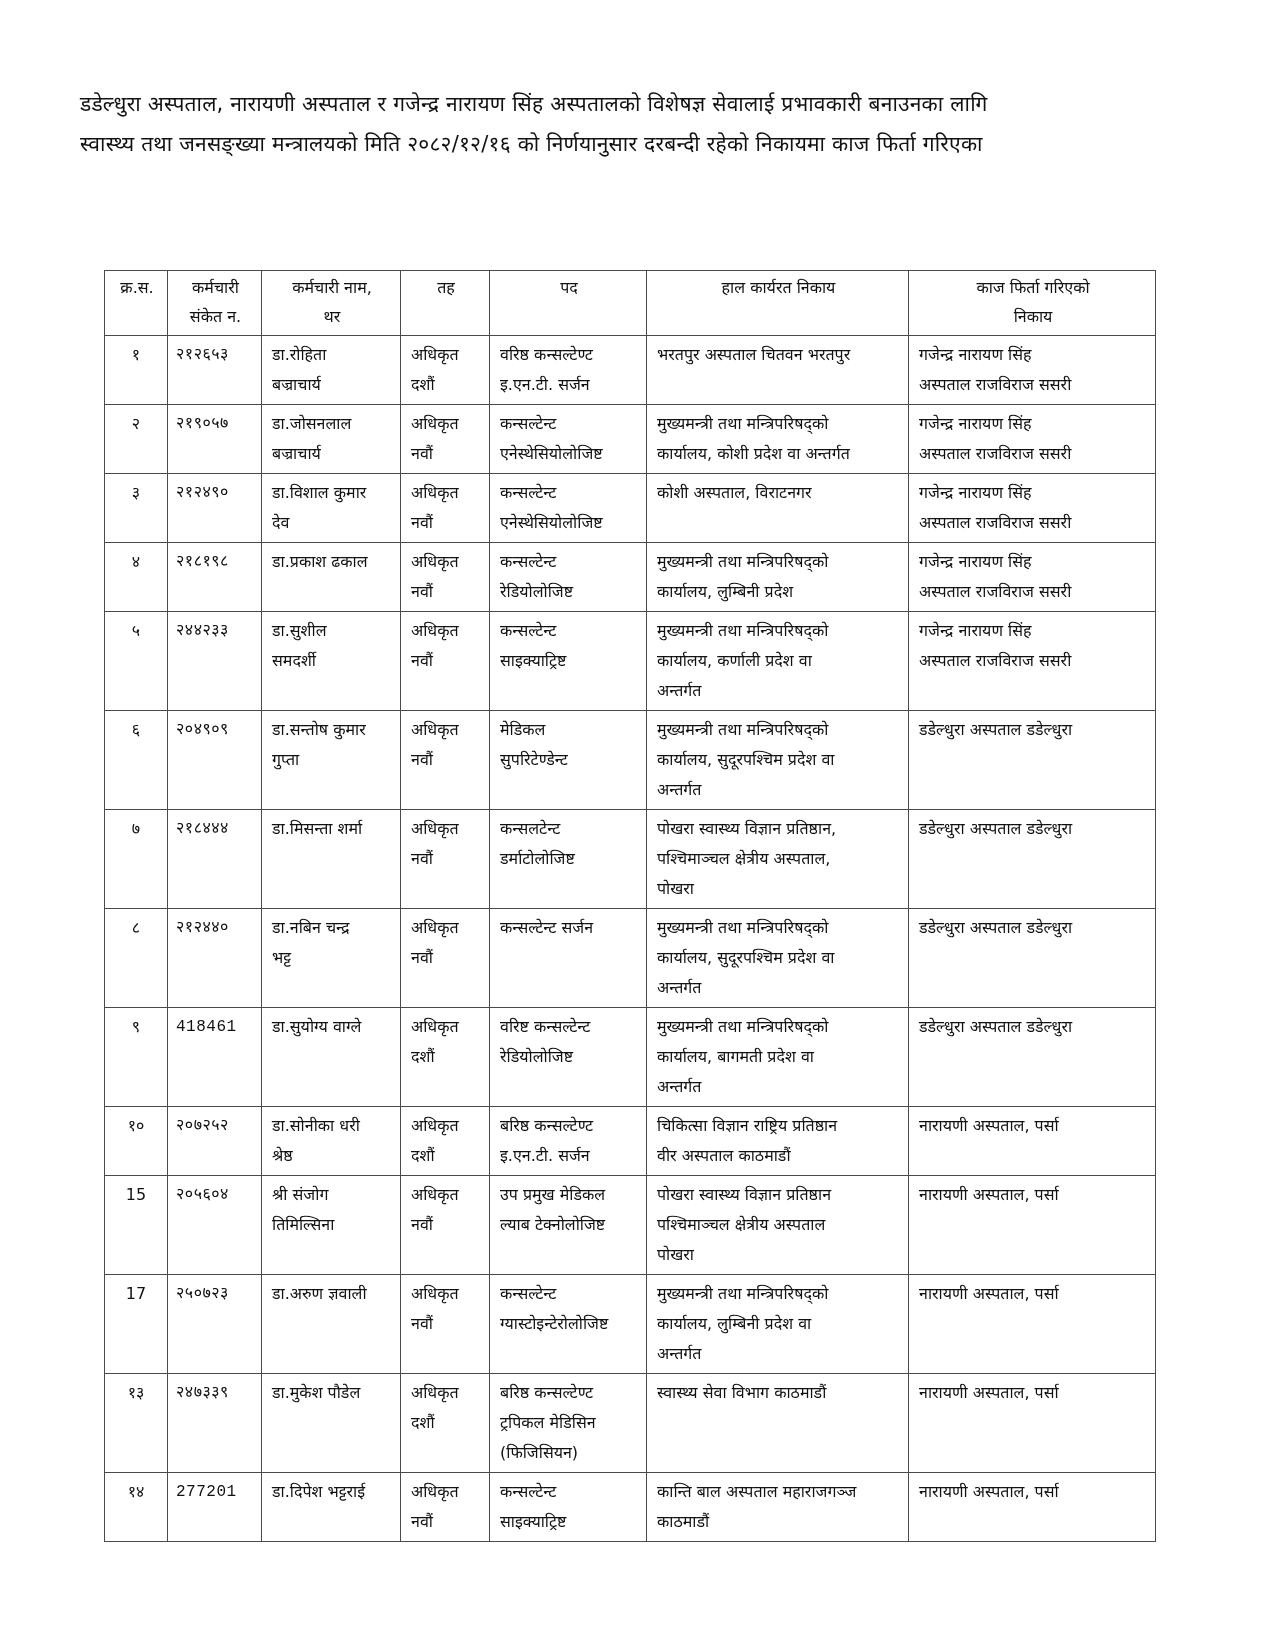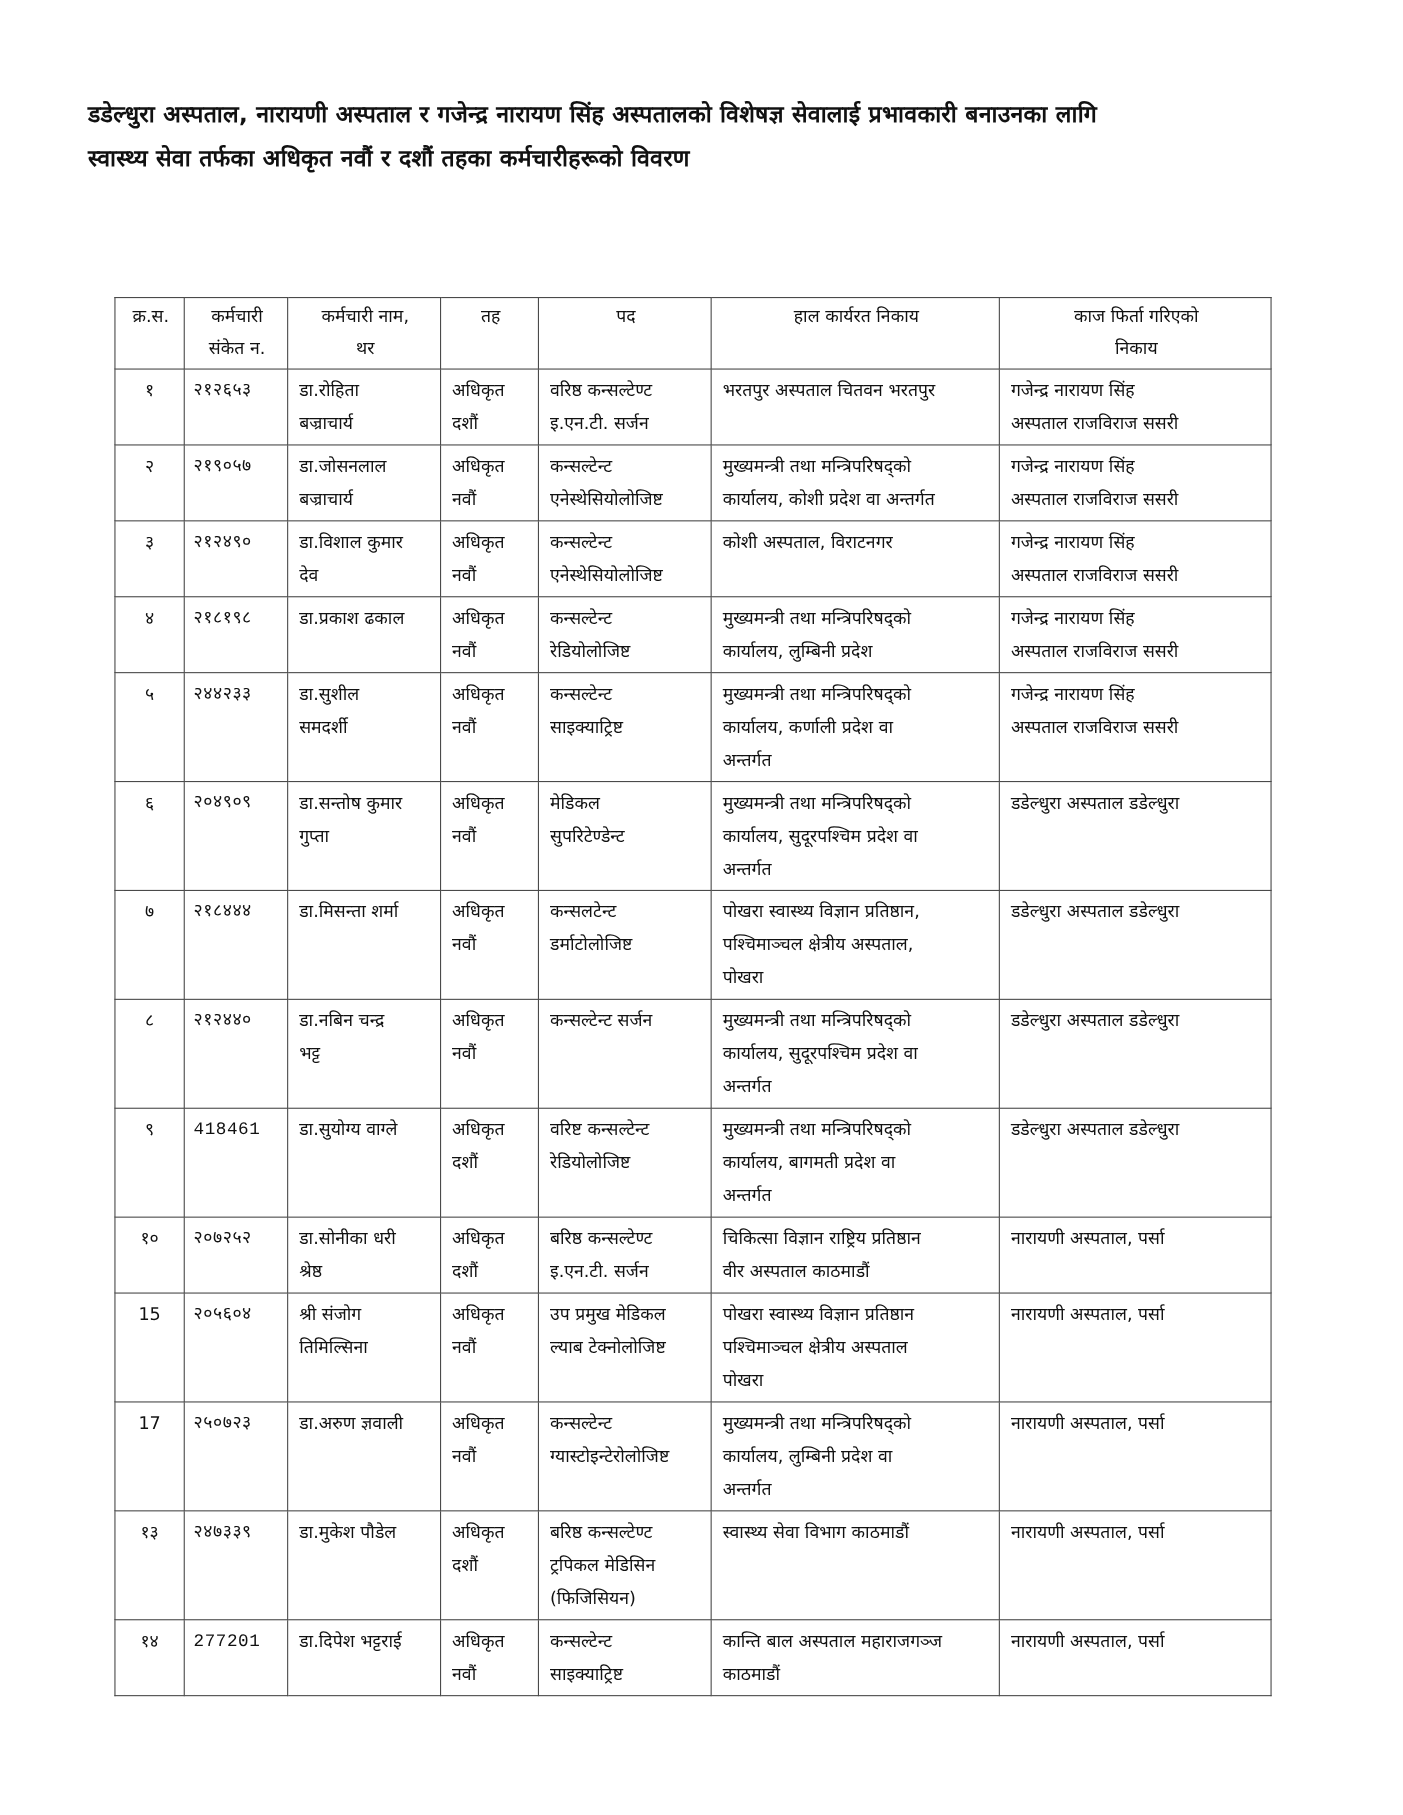--- a/index.html
+++ b/index.html
@@ -3,21 +3,21 @@
 <meta charset="utf-8">
 <style>
   html, body { margin: 0; padding: 0; background: #ffffff; }
   body {
     width: 1275px; height: 1650px; position: relative; overflow: hidden;
     font-family: "DejaVu Sans", "Liberation Sans", sans-serif;
     color: #111111;
   }
   .heading {
     position: absolute; left: 80px; top: 84px; width: 1120px;
-    font-size: 21px; font-weight: bold; line-height: 40px;
+    font-size: 21px; font-weight: normal; line-height: 40px;
     letter-spacing: 0.2px;
   }
   .heading div { white-space: nowrap; }
   table.roster {
     position: absolute; left: 104px; top: 270px; width: 1051px;
     border-collapse: collapse; table-layout: fixed;
     font-size: 16px;
     padding-left: 33px;
   }
   table.roster th, table.roster td {
@@ -29,21 +29,21 @@
   table.roster td.code { padding-left: 8px; letter-spacing: 0.5px; font-family: Liberation Mono, monospace; }
   .cell-line { display: block; white-space: nowrap; }
   col.c1 { width: 63px; } col.c2 { width: 94px; } col.c3 { width: 139px; }
   col.c4 { width: 89px; } col.c5 { width: 157px; } col.c6 { width: 262px; } col.c7 { width: 247px; }
 </style>
 </head>
 <body>
 
 <div class="heading">
   <div>डडेल्धुरा  अस्पताल, नारायणी अस्पताल र गजेन्द्र नारायण सिंह अस्पतालको  विशेषज्ञ सेवालाई प्रभावकारी बनाउनका लागि</div>
-  <div>स्वास्थ्य सेवा तर्फका अधिकृत नवौं र दशौं तहका कर्मचारीहरूको विवरण</div>
+  <div>स्वास्थ्य तथा जनसङ्ख्या मन्त्रालयको मिति २०८२/१२/१६ को निर्णयानुसार दरबन्दी रहेको निकायमा काज फिर्ता गरिएका</div>
 </div>
 
 <table class="roster">
   <colgroup>
     <col class="c1">
       <col class="c2">
       <col class="c3">
       <col class="c4">
       <col class="c5">
       <col class="c6">

